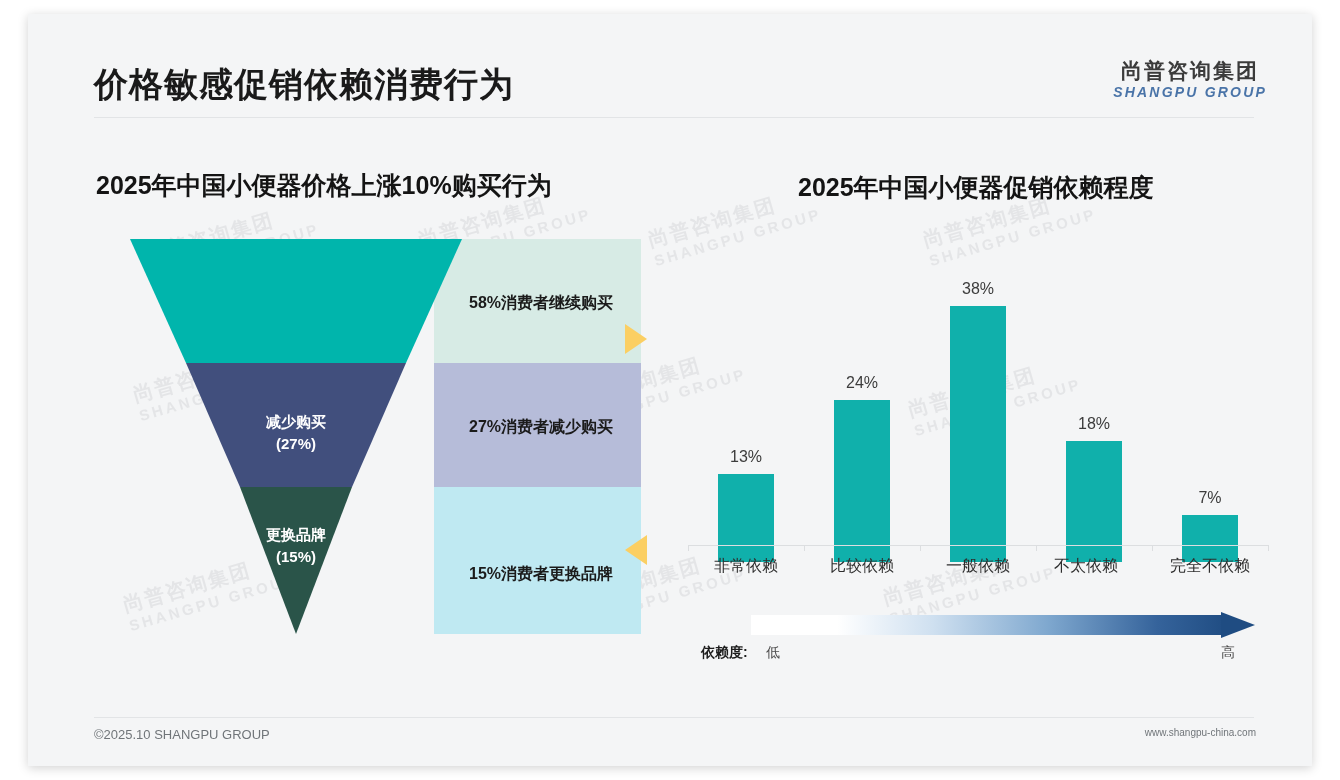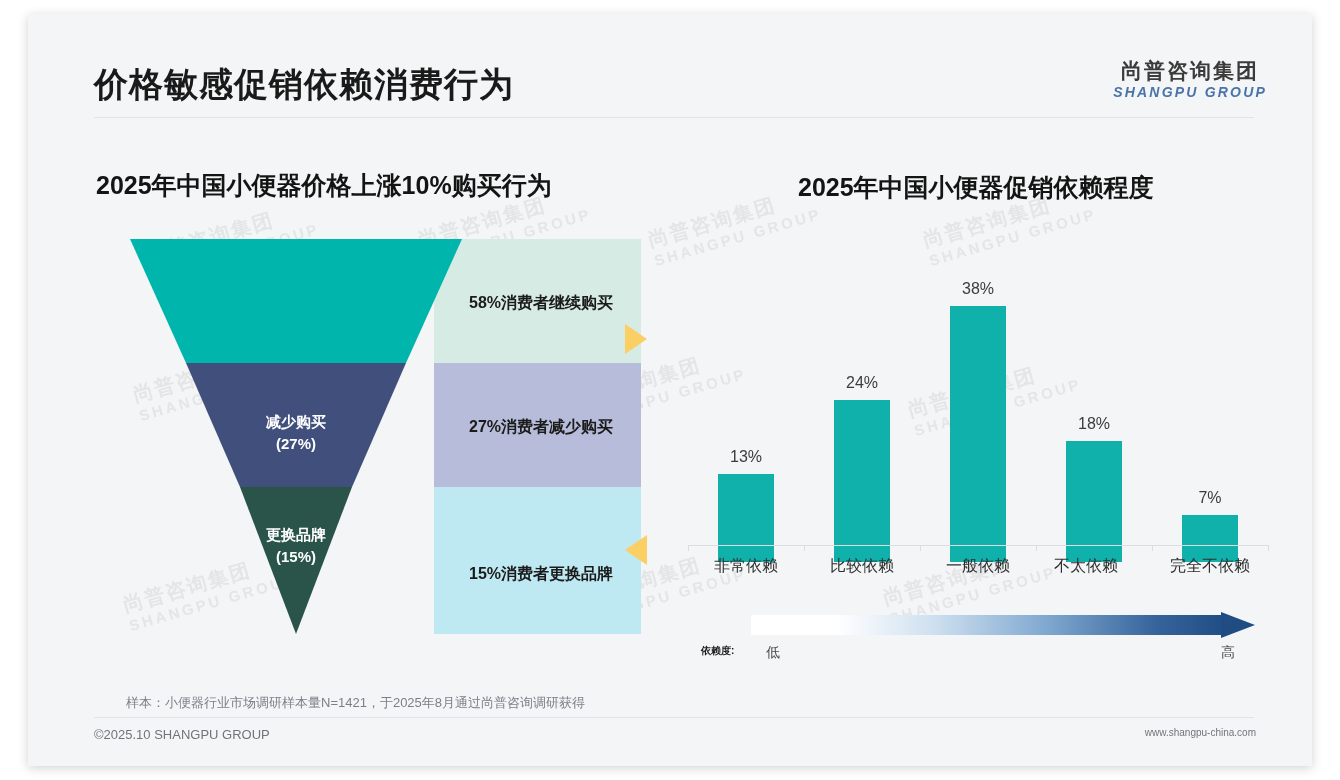--- a/index.html
+++ b/index.html
@@ -220,21 +220,21 @@
     top: 0;
     width: 0; height: 0;
     border-top: 13px solid transparent;
     border-bottom: 13px solid transparent;
     border-left: 34px solid #1f4c82;
   }
   .legend-name {
     position: absolute;
     left: 673px;
     top: 630px;
-    font-size: 10px;
+    font-size: 14px;
     font-weight: bold;
     color: #1d1d1d;
     white-space: nowrap;
   }
   .legend-low {
     position: absolute;
     left: 738px;
     top: 630px;
     font-size: 14px;
     color: #4b4b4b;
@@ -407,19 +407,18 @@
     <div class="cat-label" style="left:1124px;">完全不依赖</div>
 
     <div class="grad-wrap">
       <div class="grad-bar"></div>
       <div class="grad-head"></div>
     </div>
     <div class="legend-name">依赖度:</div>
     <div class="legend-low">低</div>
     <div class="legend-high">高</div>
 
-    <div class="note">样本：小便器行业市场调研样本量N=1421，于2025年8月通过尚普咨询调研获得</div>
     <div class="footer-divider"></div>
     <div class="copyright">©2025.10 SHANGPU GROUP</div>
     <div class="site">www.shangpu-china.com</div>
 
   </div>
 </div>
 
 </body></html>

